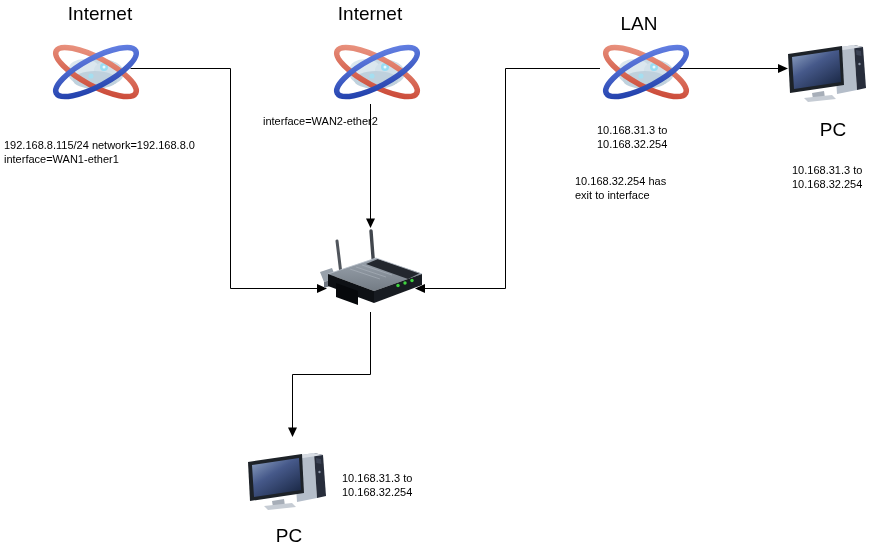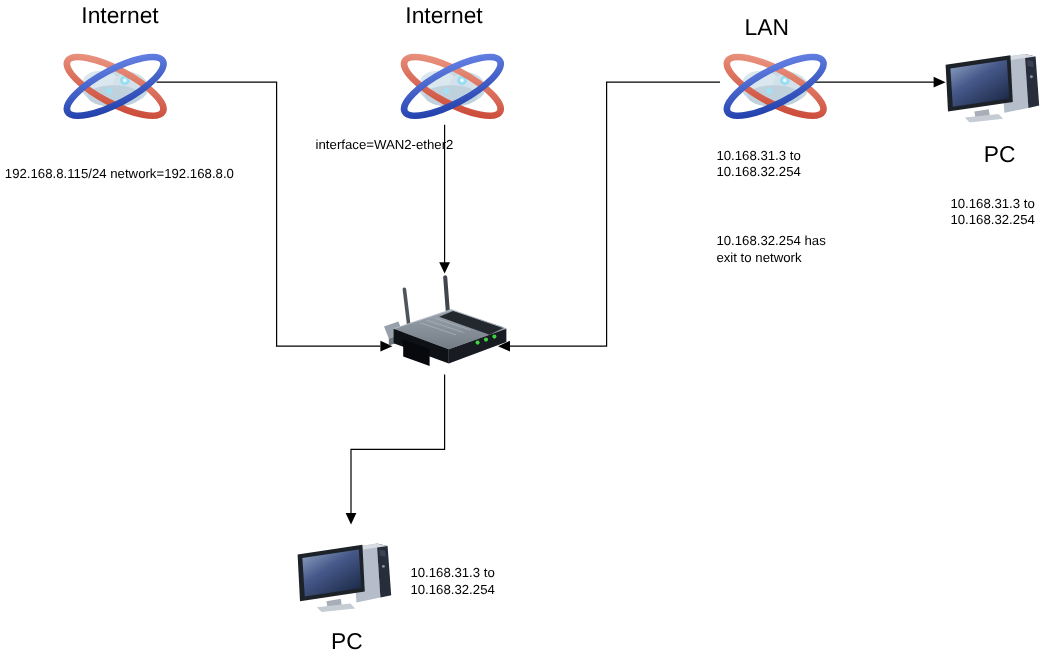--- a/index.html
+++ b/index.html
@@ -146,34 +146,35 @@
 
   <svg class="icon-abs" style="left:786px; top:40px;" width="86" height="62">
     <use href="#sym-pc"></use>
   </svg>
   <svg class="icon-abs" style="left:246px; top:448px;" width="86" height="62">
     <use href="#sym-pc"></use>
   </svg>
 
   <div class="note" style="left:4px; top:114px;margin-top:24px;">
     <div>192.168.8.115/24 network=192.168.8.0</div>
+    <div>interface=WAN1-ether1</div>
   </div>
 
   <div class="note" style="left:263px; top:114px;">
     <div>interface=WAN2-ether2</div>
   </div>
 
   <div class="note" style="left:597px; top:123px;">
     <div>10.168.31.3 to</div>
     <div>10.168.32.254</div>
   </div>
 
-  <div class="note" style="left:597px; top:174px;margin-top:20px;">
+  <div class="note" style="left:575px; top:174px;">
     <div>10.168.32.254 has</div>
-    <div>exit to network</div>
+    <div>exit to interface</div>
   </div>
 
   <div class="note" style="left:792px; top:163px;">
     <div>10.168.31.3 to</div>
     <div>10.168.32.254</div>
   </div>
 
   <div class="note" style="left:342px; top:471px;">
     <div>10.168.31.3 to</div>
     <div>10.168.32.254</div>

